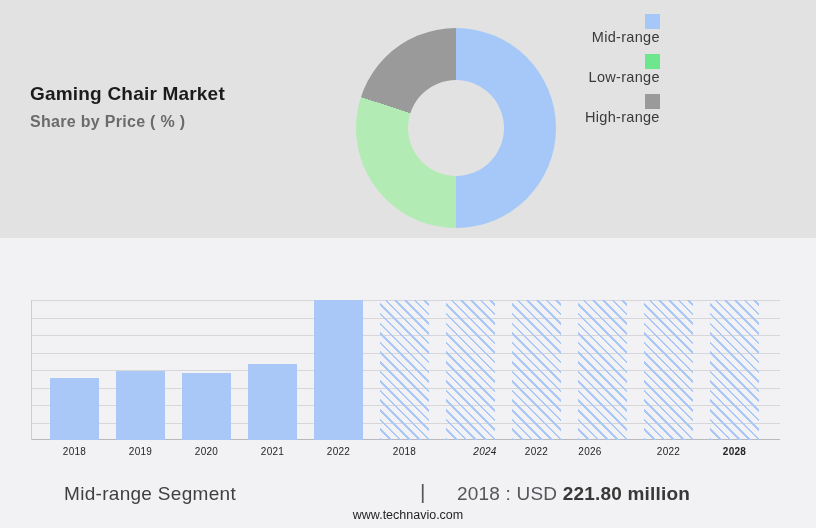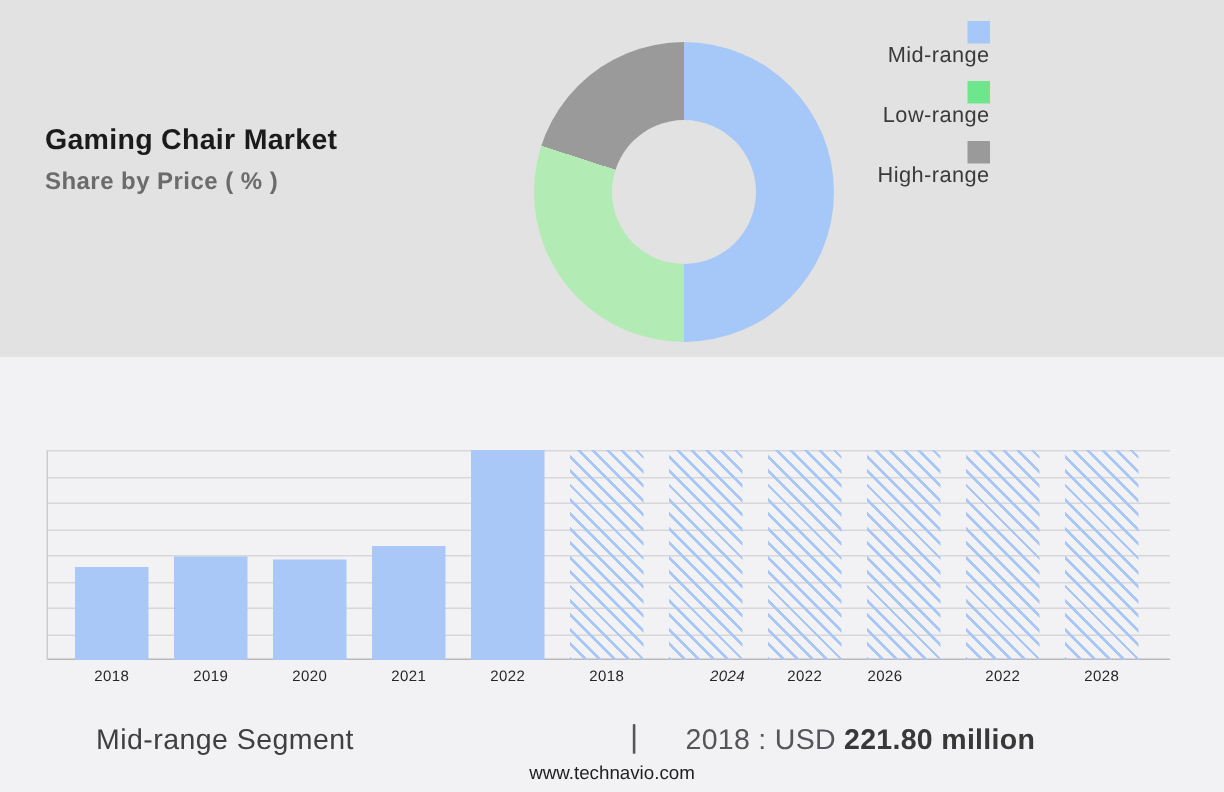--- a/index.html
+++ b/index.html
@@ -106,15 +106,15 @@
   <div class="x-label" style="left: 41.5px;">2018</div>
       <div class="x-label" style="left: 107.5px;">2019</div>
       <div class="x-label" style="left: 173.5px;">2020</div>
       <div class="x-label" style="left: 239.5px;">2021</div>
       <div class="x-label" style="left: 305.5px;">2022</div>
       <div class="x-label" style="left: 371.5px;">2018</div>
       <div class="x-label" style="left: 452px; font-style: italic;">2024</div>
       <div class="x-label" style="left: 503.5px;">2022</div>
       <div class="x-label" style="left: 557px;">2026</div>
       <div class="x-label" style="left: 635.5px;">2022</div>
-      <div class="x-label" style="left: 701.5px;">2028</div>
+      <div class="x-label" style="left: 701.5px; font-weight: bold;">2028</div>
     </div>
 </div>
 
 </body></html>

